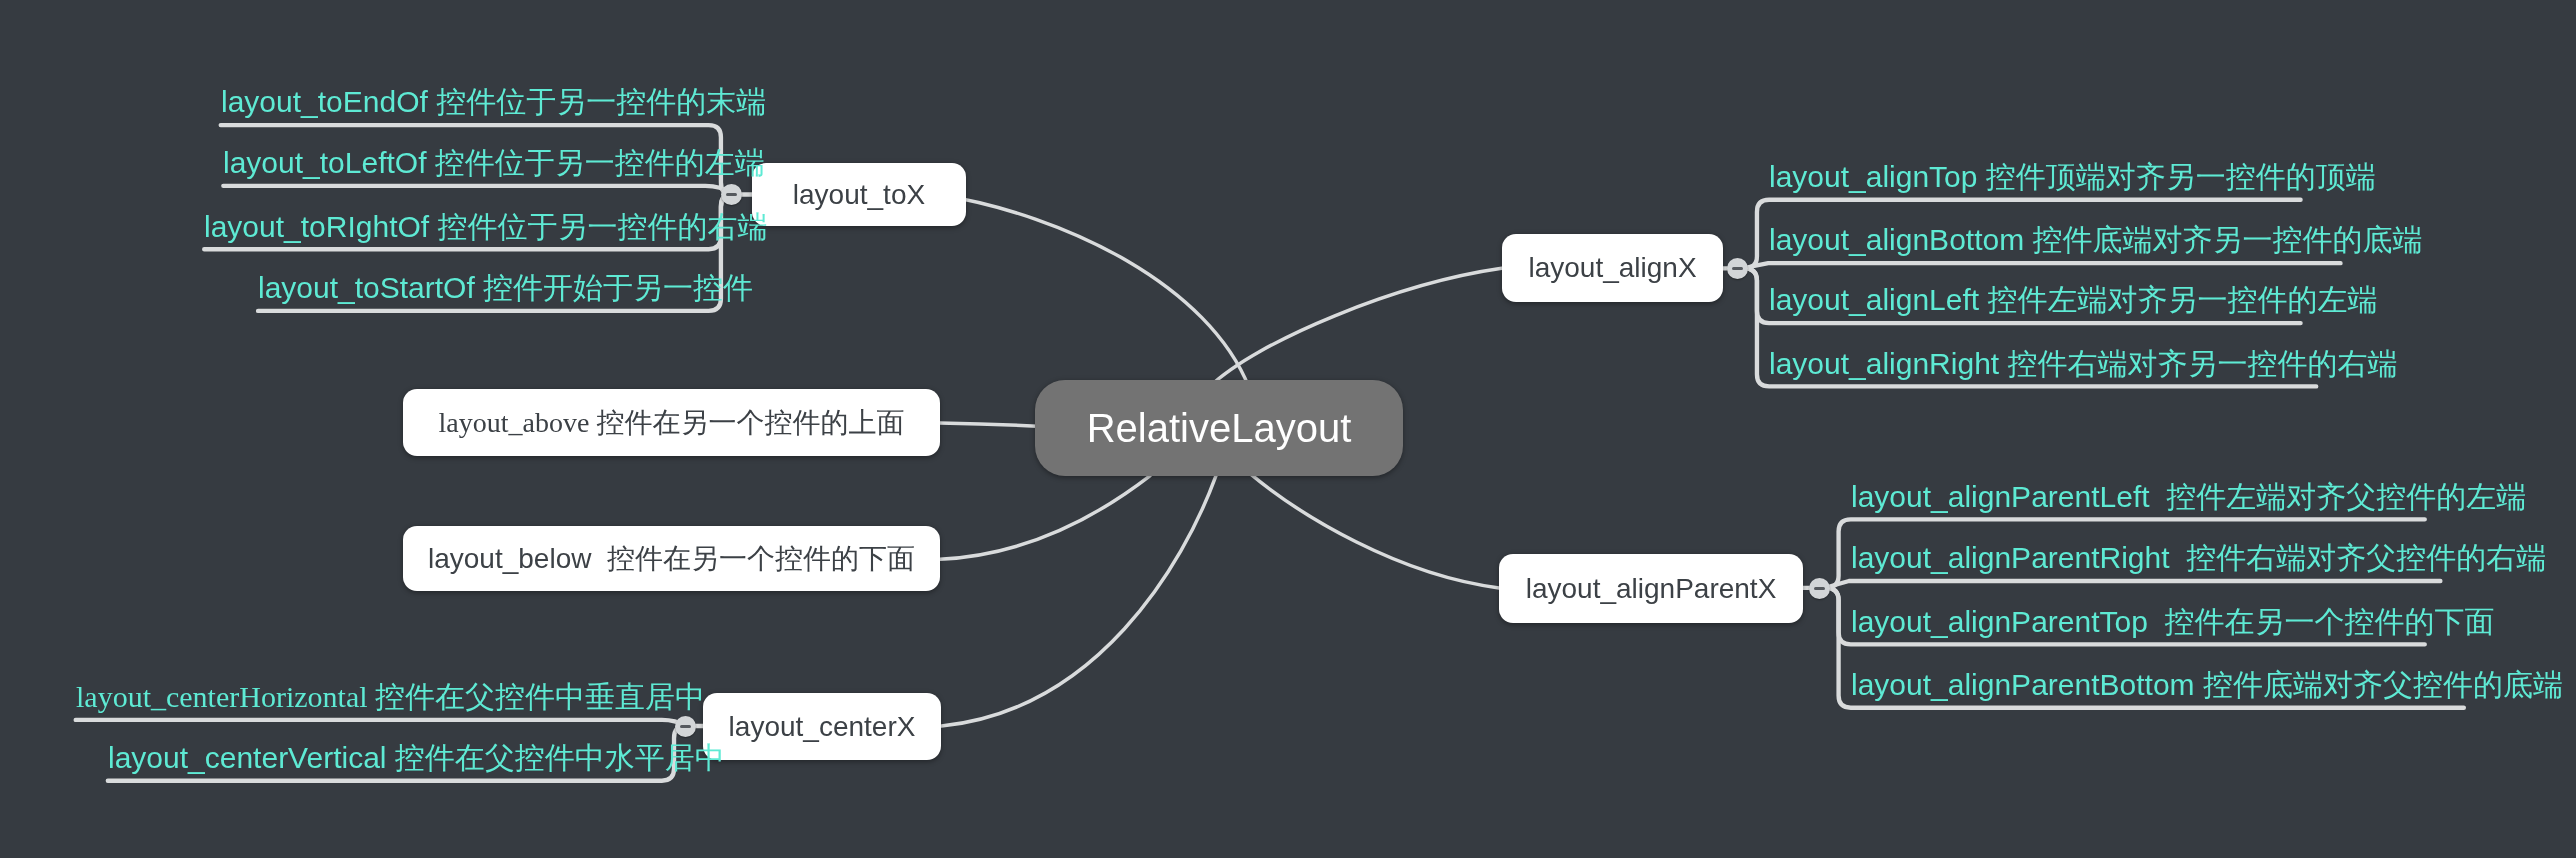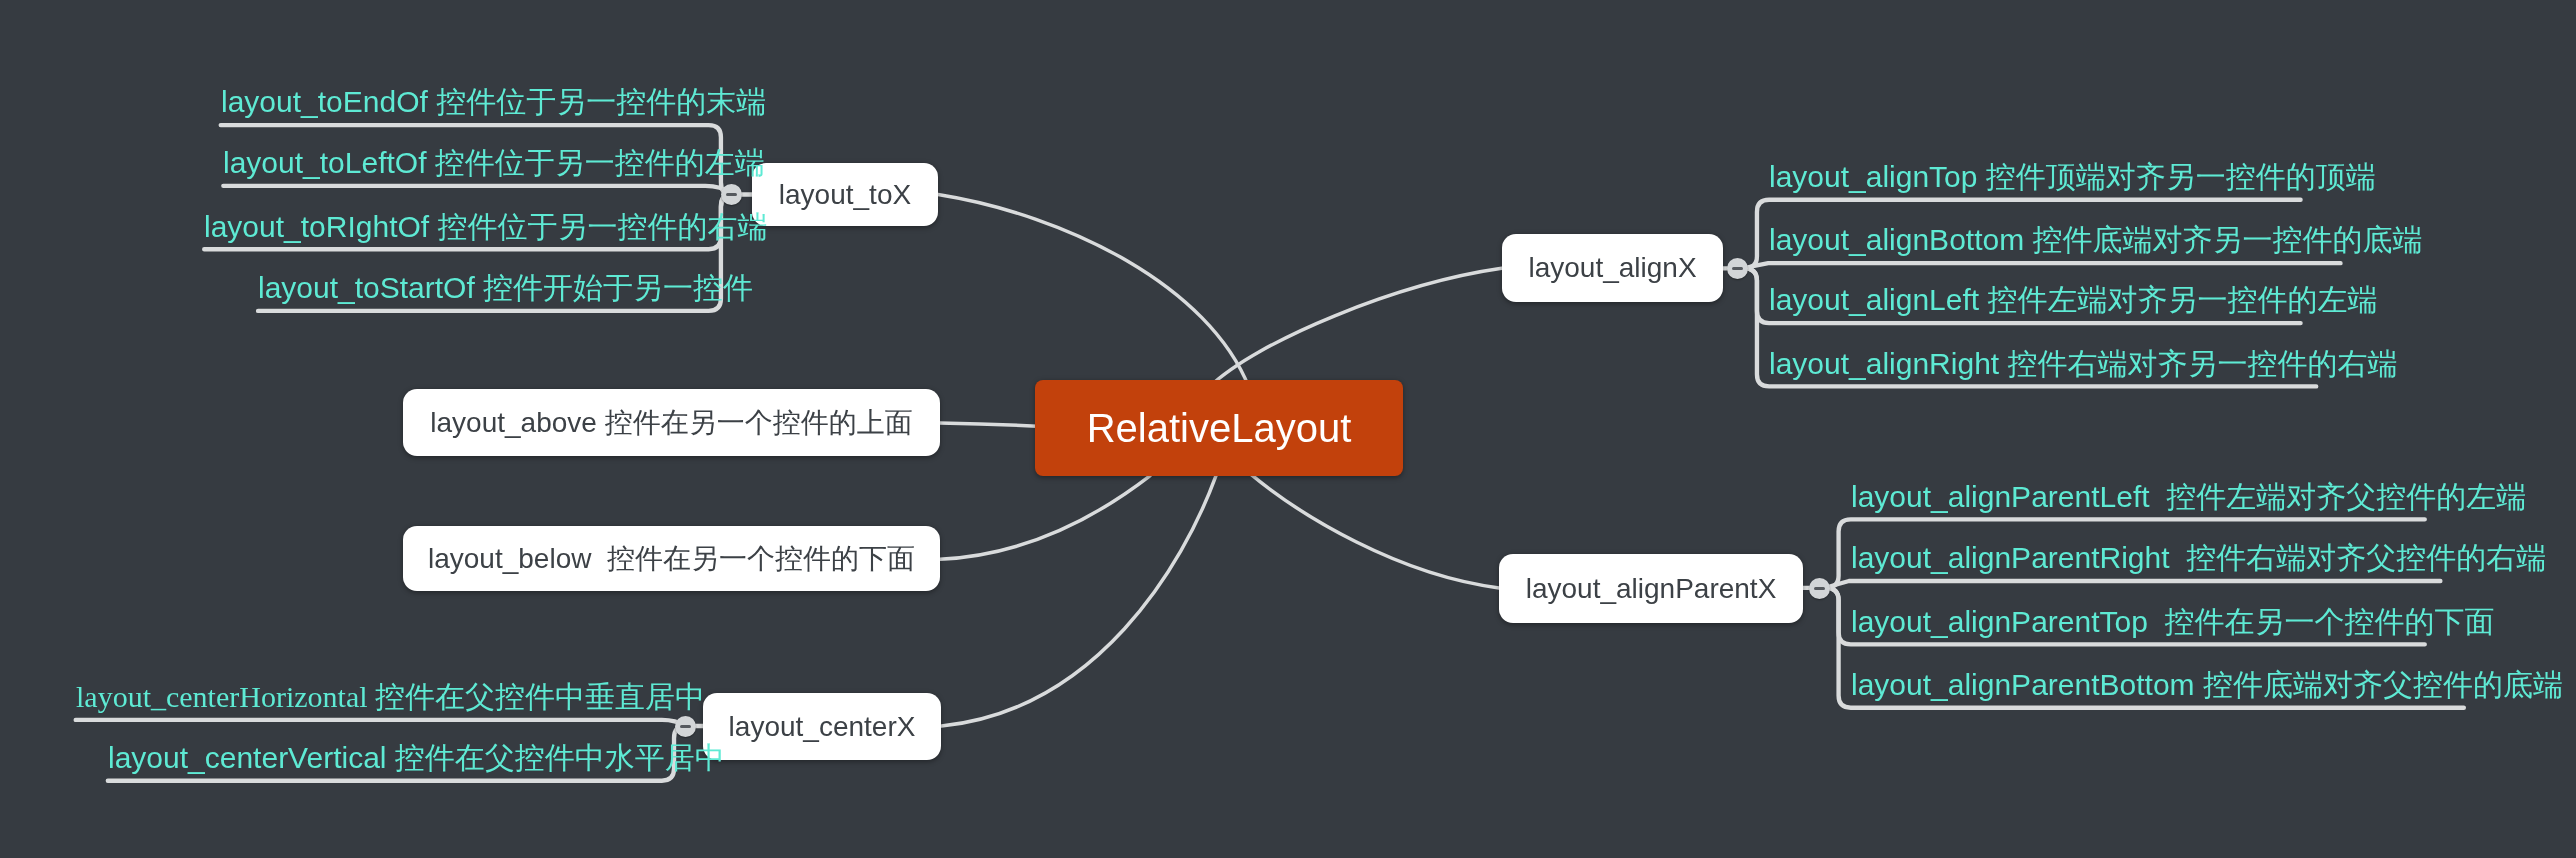--- a/index.html
+++ b/index.html
@@ -32,24 +32,24 @@
     box-shadow: 0 1.7px 5.2px rgba(0,0,0,0.35);
     display: flex;
     align-items: center;
     justify-content: center;
     color: #3c4146;
     font-size: 28px;
     white-space: pre;
     cursor: default;
   }
   .node.root {
-    background: #c2410c;
+    background: #737373;
     color: #ffffff;
     font-size: 40px;
-    border-radius: 8px;
+    border-radius: 30px;
     z-index: 4;
   }
   .child-item {
     position: absolute;
     z-index: 3;
     height: 38px;
     line-height: 38px;
     text-align: center;
     color: #5eead4;
     font-size: 30px;
@@ -120,25 +120,25 @@
       <path d="M2102 677 Q2114 673 2129 669 H2810"></path>
       <path d="M2102 677 Q2117 677 2117 691 V728 Q2117 742 2131 742 H2792"></path>
       <path d="M2102 677 Q2117 677 2117 691 V801 Q2117 815 2131 815 H2837"></path>
     </g>
   </svg>
 
   <div class="node root" style="left:1035px; top:380px; width:368px; height:96px;">
     <span>RelativeLayout</span>
   </div>
 
-  <div class="node" style="left:752px; top:163px; width:186px; height:63px;">
+  <div class="node" style="left:752px; top:163px; width:214px; height:63px;">
     <span>layout_toX</span>
   </div>
 
-  <div class="node" style="left:403px; top:389px; width:537px; height:67px;">
+  <div class="node" style="left:403px; top:389px; width:537px; height:67px;font-family:Liberation Serif, serif;">
     <span>layout_above 控件在另一个控件的上面</span>
   </div>
 
   <div class="node" style="left:403px; top:526px; width:537px; height:65px;">
     <span>layout_below  控件在另一个控件的下面</span>
   </div>
 
   <div class="node" style="left:703px; top:693px; width:238px; height:67px;">
     <span>layout_centerX</span>
   </div>

